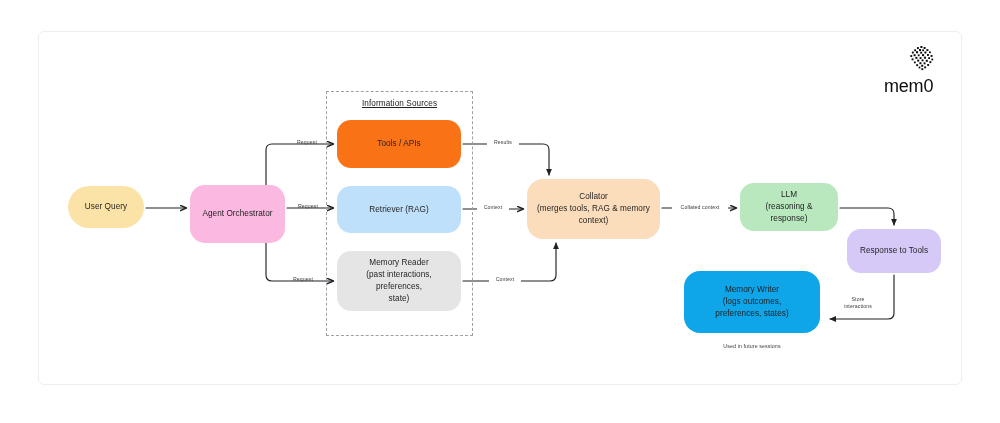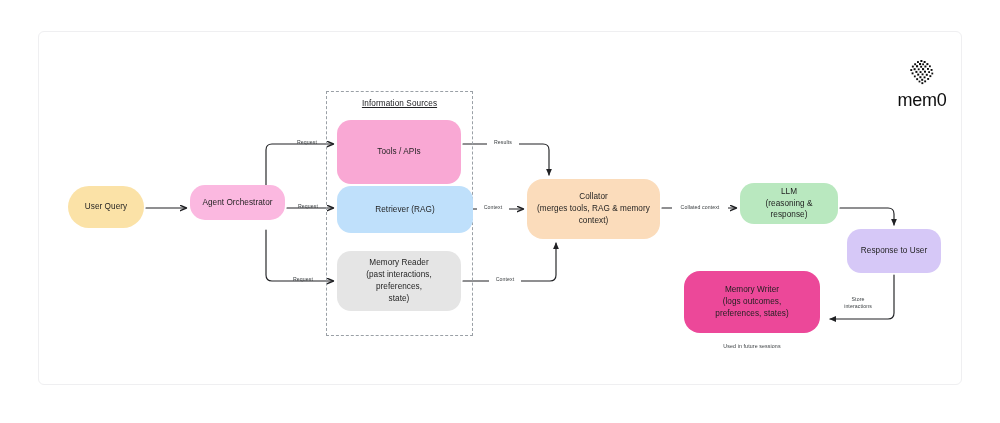--- a/index.html
+++ b/index.html
@@ -49,28 +49,28 @@
     justify-content: center;
     text-align: center;
     border-radius: 14px;
     font-size: 8.2px;
     line-height: 1.45;
     color: #1f1f1f;
     padding: 4px 6px;
     letter-spacing: .05px;
   }
   .n-userquery    { left: 68px;  top: 186px; width: 76px;  height: 42px; background: #fbe2a7; border-radius: 21px; }
-  .n-orchestrator { left: 190px; top: 185px; width: 95px;  height: 35px; background: #fbb8e0; border-radius: 15px; }
-  .n-tools        { left: 337px; top: 120px; width: 124px; height: 64px; background: #f9a8d4; }
-  .n-retriever    { left: 337px; top: 186px; width: 136px; height: 47px; background: #bfe0fb; }
+  .n-orchestrator { left: 190px; top: 185px; width: 95px;  height: 58px; background: #fbb8e0; border-radius: 15px; }
+  .n-tools        { left: 337px; top: 120px; width: 124px; height: 48px; background: #f97316; }
+  .n-retriever    { left: 337px; top: 186px; width: 124px; height: 47px; background: #bfe0fb; }
   .n-memreader    { left: 337px; top: 251px; width: 124px; height: 60px; background: #e5e5e5; }
   .n-collator     { left: 527px; top: 179px; width: 133px; height: 60px; background: #fbdcbb; border-radius: 16px; }
-  .n-llm          { left: 740px; top: 183px; width: 98px;  height: 41px; background: #b9e8bf; }
+  .n-llm          { left: 740px; top: 183px; width: 98px;  height: 48px; background: #b9e8bf; }
   .n-response     { left: 847px; top: 229px; width: 94px;  height: 44px; background: #d6c8f7; }
-  .n-memwriter    { left: 684px; top: 271px; width: 136px; height: 62px; background: #ec4899; border-radius: 16px; }
+  .n-memwriter    { left: 684px; top: 271px; width: 136px; height: 62px; background: #0ea5e9; border-radius: 16px; }
 
   .caption {
     position: absolute;
     font-size: 5.2px;
     color: #3c4043;
     text-align: center;
     letter-spacing: .1px;
     line-height: 1.25;
     white-space: pre-line;
   }
@@ -79,23 +79,22 @@
     left: 684px; top: 343px;
     width: 136px;
     text-align: center;
     font-size: 5.3px;
     color: #3c4043;
     letter-spacing: .1px;
   }
   
   .logo {
     position: absolute;
-    left: 884px; top: 58px;
+    left: 884px; top: 44px;
     width: 76px;
-    text-align: center;
   }
   .logo-mark { display: block; margin: 0 auto 2px; }
   .logo-text {
     font-size: 18px;
     color: #0d0d0d;
     letter-spacing: -0.2px;
     font-family: "Liberation Sans", sans-serif;
   }
   svg.edges {
     position: absolute;
@@ -162,21 +161,21 @@
   <div class="node n-tools">Tools / APIs</div>
   <div class="node n-retriever">Retriever (RAG)</div>
   <div class="node n-memreader" style="white-space:pre-line;">Memory Reader
 (past interactions, preferences,
 state)</div>
   <div class="node n-collator" style="white-space:pre-line;">Collator
 (merges tools, RAG &amp; memory
 context)</div>
   <div class="node n-llm" style="white-space:pre-line;">LLM
 (reasoning &amp; response)</div>
-  <div class="node n-response">Response to User</div>
+  <div class="node n-response">Response to Tools</div>
   <div class="node n-memwriter" style="white-space:pre-line;">Memory Writer
 (logs outcomes,
 preferences, states)</div>
 
   <div class="footnote">Used in future sessions</div>
 
   <div class="logo">
     <svg class="logo-mark" width="30" height="30" viewBox="0 0 30 30">
       <g fill="#0d0d0d">
         <rect x="13.4" y="2.0" width="2.0" height="2.0"></rect>

